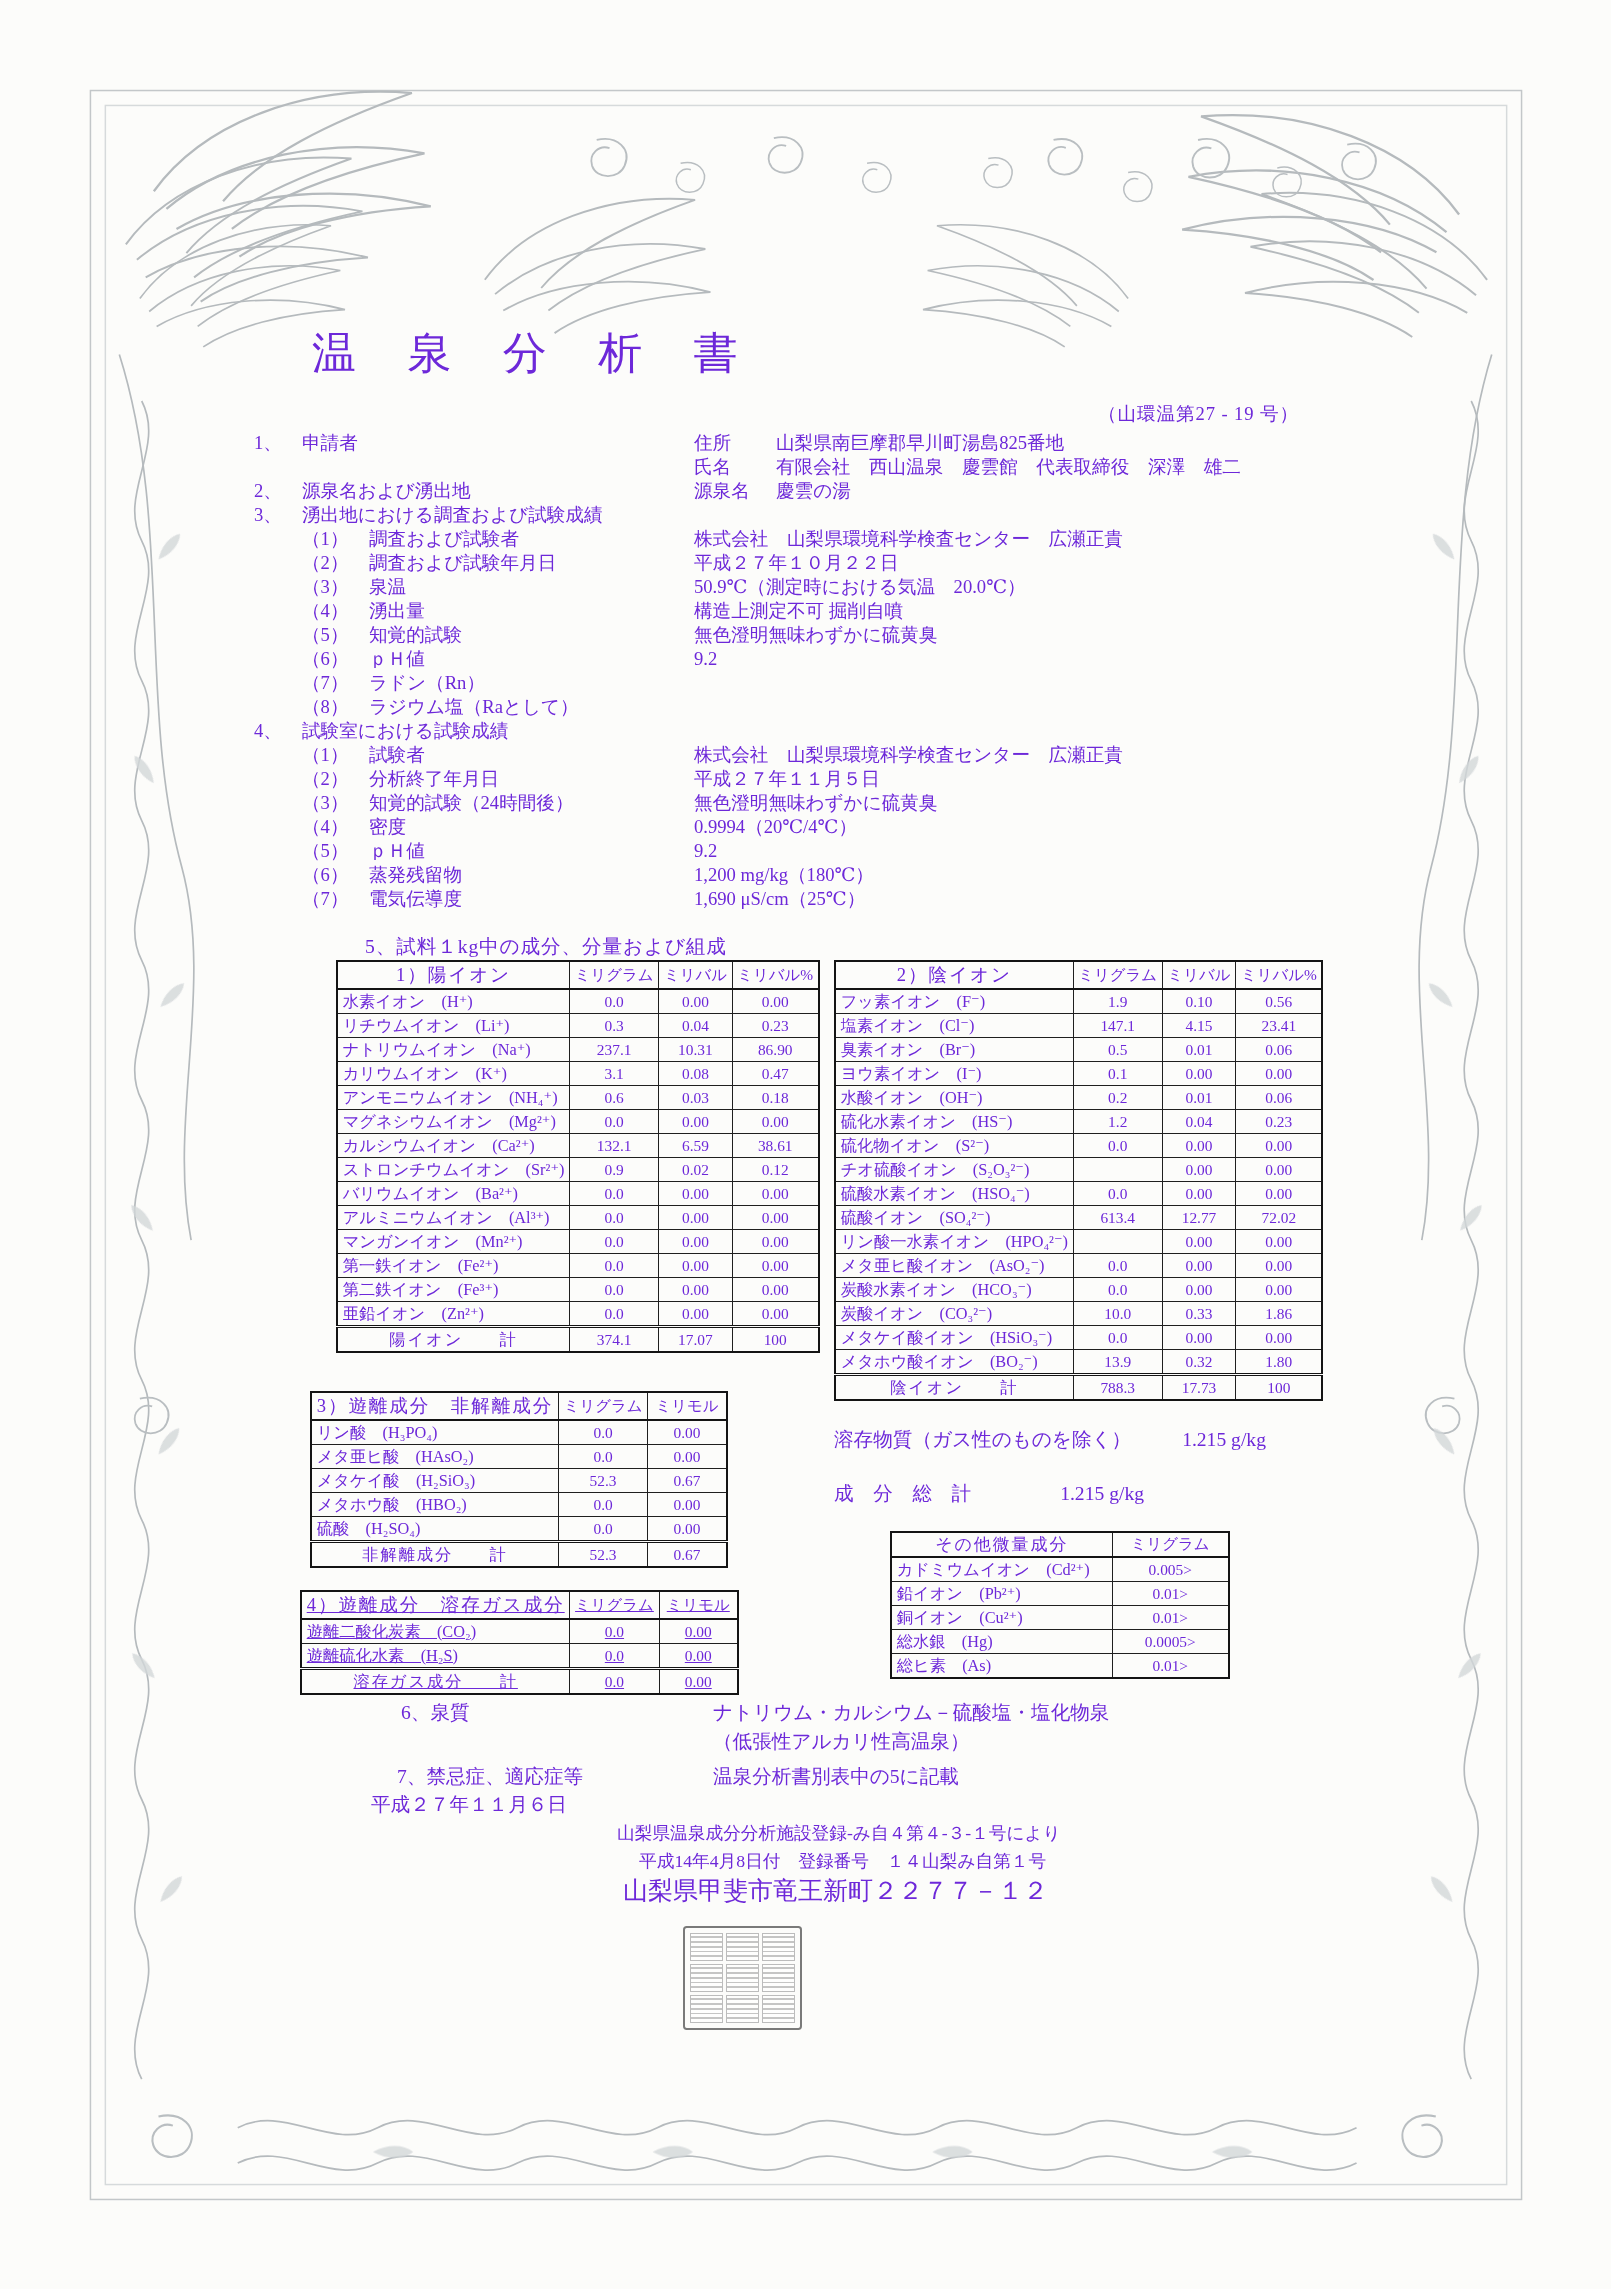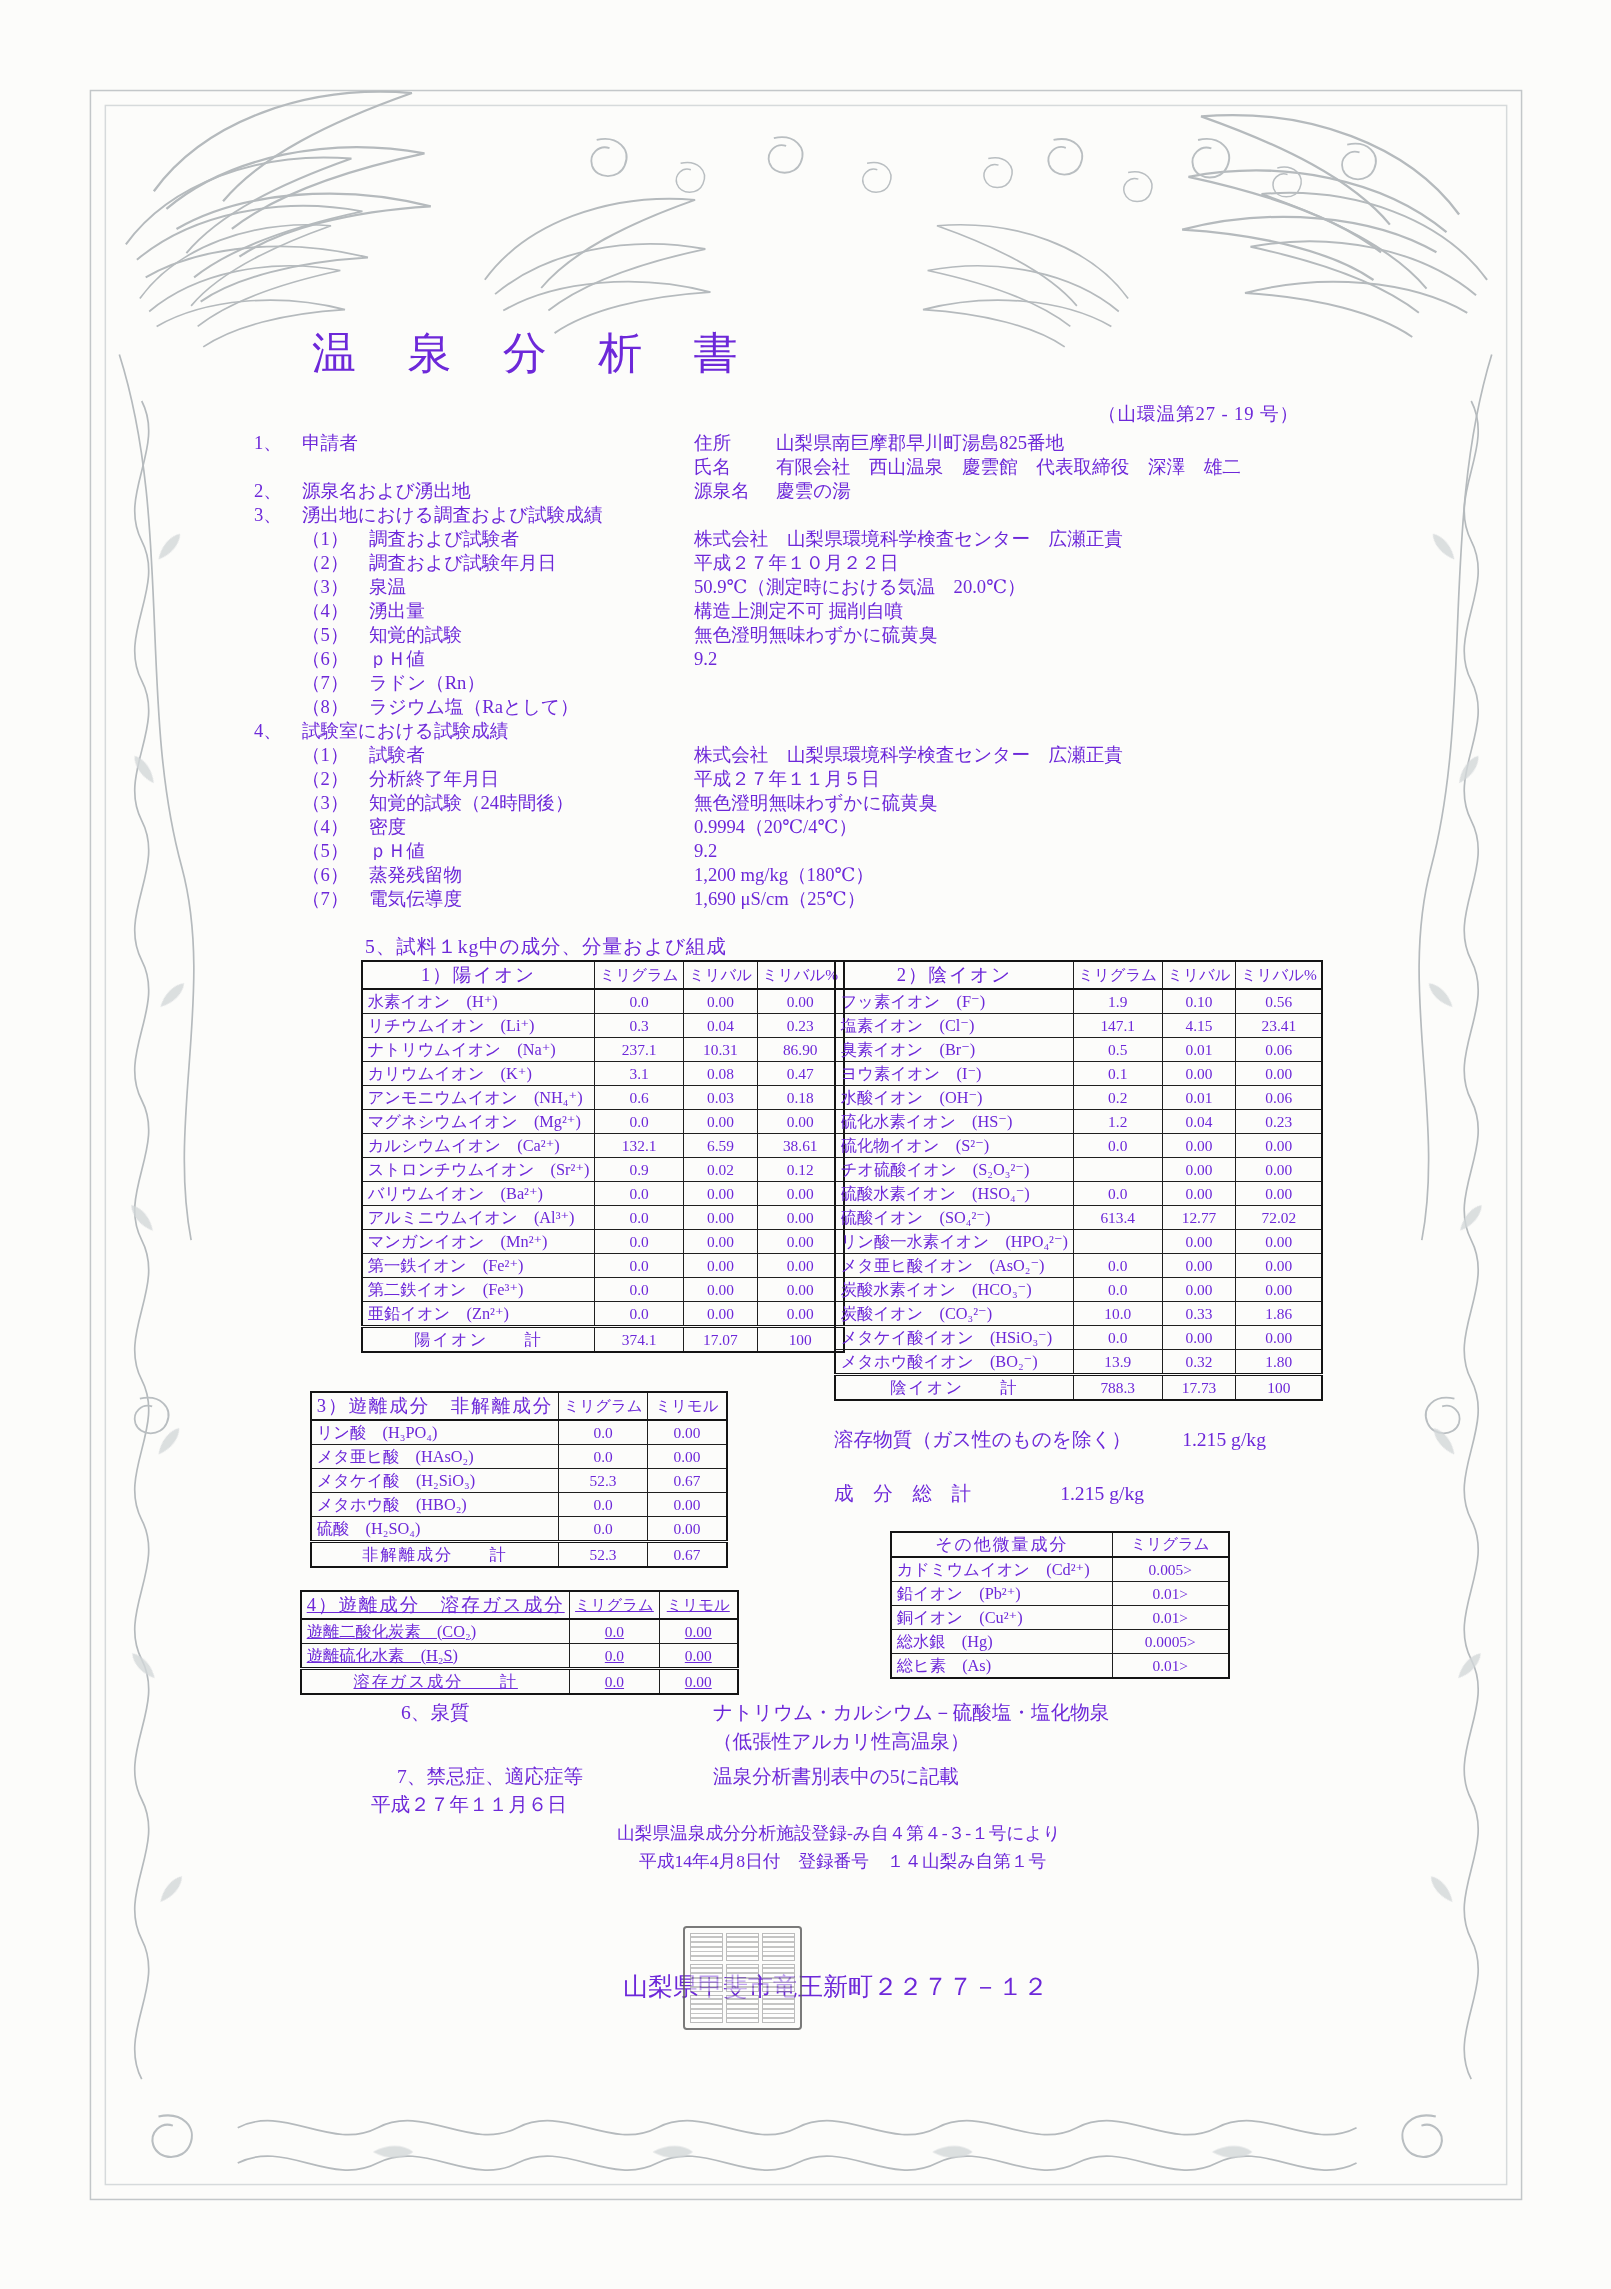--- a/index.html
+++ b/index.html
@@ -24,21 +24,21 @@
   .h5{position:absolute;left:365px;top:933px;font-size:19.6px;letter-spacing:0.9px;}
   
   .dtable{position:absolute;}
   .dtable table{border-collapse:collapse;table-layout:fixed;border:2.3px solid #141414;}
   .dtable th,.dtable td{border:1.4px solid #1f1f1f;font-size:16.3px;padding:0 4.7px;height:23px;white-space:nowrap;overflow:hidden;font-weight:normal;}
   .dtable thead th{text-align:center;font-size:15.4px;border-bottom:2.3px solid #141414;}
   .dtable thead th.tname{font-size:18.6px;letter-spacing:1.9px;}
   .dtable td.num{text-align:center;font-size:15.4px;}
   .dtable tfoot td{border-top:3.7px double #141414;}
   .dtable tfoot td.tlabel{text-align:center;letter-spacing:1.9px;}
-  #tbl-cations{left:316px;top:960px;padding-left:45px;}
+  #tbl-cations{left:291px;top:960px;padding-left:45px;}
   #tbl-anions{left:834px;top:960px;}
   #tbl-nondis{left:310px;top:1391px;}
   #tbl-gas{left:300px;top:1590px;text-decoration:underline;}
   #tbl-trace{left:842px;top:1531px;padding-left:48px;}
   .freeline{position:absolute;font-size:19.6px;white-space:nowrap;}
   .fval{display:inline-block;margin-left:51px;}
   .sec67-label{position:absolute;font-size:19.6px;white-space:nowrap;}
   .sec67-val{position:absolute;left:713px;font-size:19.6px;white-space:nowrap;}
   .footer-line{position:absolute;white-space:nowrap;}
   .seal{
@@ -669,21 +669,21 @@
   <div class="sec67-val" style="top:1728px;">（低張性アルカリ性高温泉）</div>
 
   <div class="sec67-label" style="left:397px;top:1763px;">
     <span>7、</span><span>禁忌症、適応症等</span>
   </div>
   <div class="sec67-val" style="top:1763px;">温泉分析書別表中の5に記載</div>
 
   <div class="footer-line" style="left:371px;top:1791px;font-size:19.6px;">平成２７年１１月６日</div>
   <div class="footer-line" style="left:617px;top:1821px;font-size:17.7px;">山梨県温泉成分分析施設登録-み自４第４-３-１号により</div>
   <div class="footer-line" style="left:639px;top:1849px;font-size:17.7px;">平成14年4月8日付　登録番号　１４山梨み自第１号</div>
-  <div class="footer-line" style="left:623px;top:1970px;font-size:25px;">山梨県甲斐市竜王新町２２７７－１２</div>
+  <div class="footer-line" style="left:623px;top:1874px;font-size:25px;">山梨県甲斐市竜王新町２２７７－１２</div>
 
   <div class="seal">
     <span></span>
       <span></span>
       <span></span>
     <span></span>
       <span></span>
       <span></span>
     <span></span>
       <span></span>

